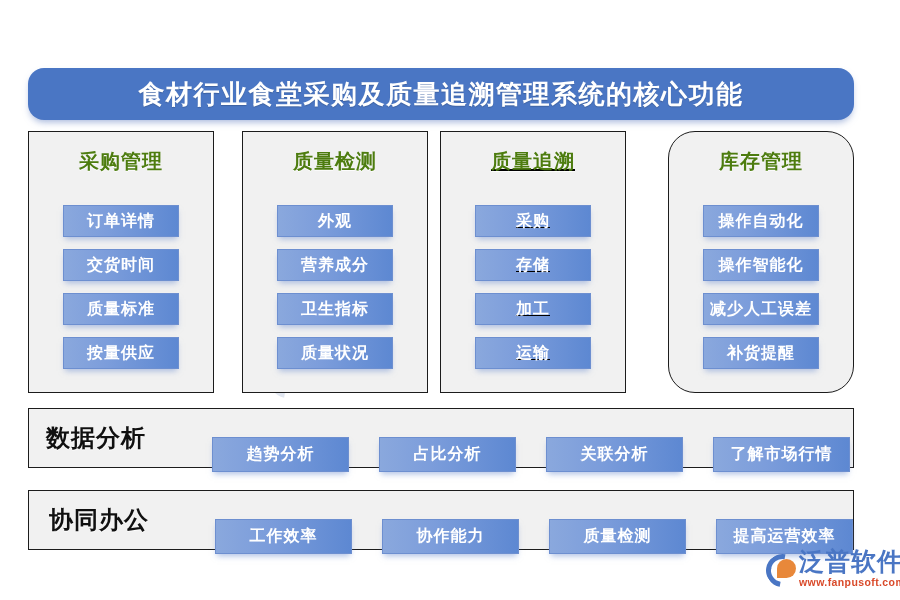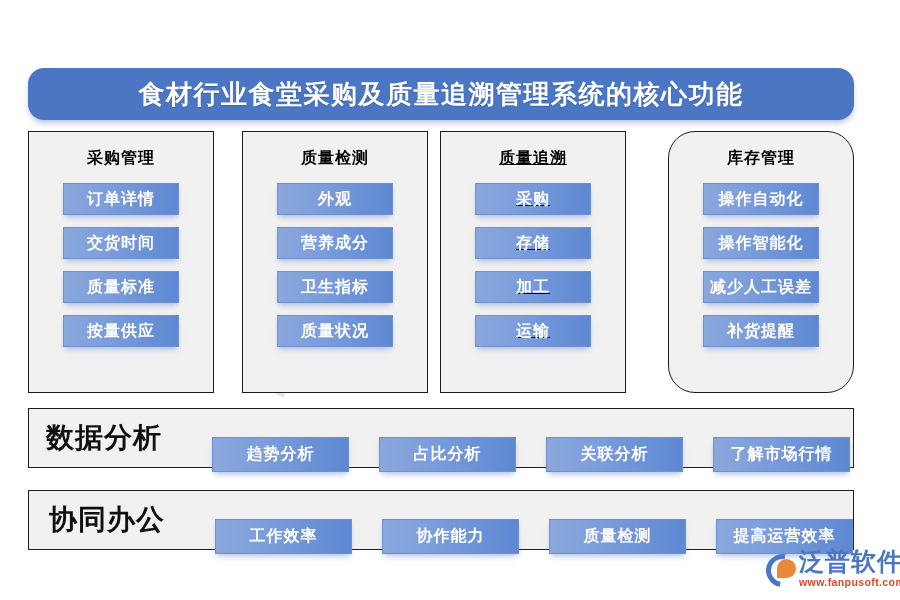--- a/index.html
+++ b/index.html
@@ -49,21 +49,21 @@
   .col{
     position:absolute;top:0;height:262px;width:186px;
     background:#f1f1f1;border:1.6px solid #1c1c1c;box-sizing:border-box;
     display:flex;flex-direction:column;align-items:center;
   }
   .col.c0{left:0px;}
   .col.c1{left:214px;text-align:right;}
   .col.c2{left:412px;text-decoration:underline;}
   .col.c3{left:640px;width:186px;border-radius:27px;}
   .col-title{
-    font-size:16px;font-weight:bold;color:#000000;margin-top:16px;margin-bottom:14px;
+    font-size:20px;font-weight:bold;color:#4d7c0f;margin-top:16px;margin-bottom:30px;
     letter-spacing:1px;text-shadow:0 1px 0 rgba(255,255,255,.8);
   }
   .btn{
     width:116px;height:32px;margin-bottom:12px;box-sizing:border-box;
     background:linear-gradient(to right,#8aa8dd 0%,#7c9ddb 38%,#5d88d2 100%);
     border:1px solid #6d8fd0;
     display:flex;align-items:center;justify-content:center;
     color:#ffffff;font-size:16px;font-weight:bold;letter-spacing:1px;
     white-space:nowrap;
     box-shadow:0 4px 6px -2px rgba(120,150,210,.60);
@@ -73,21 +73,21 @@
   
   .row{
     position:absolute;left:28px;width:826px;height:60px;
     background:#f1f1f1;border:1.6px solid #1c1c1c;box-sizing:border-box;
     display:flex;align-items:center;
   }
   .row.r0{top:408px;}
   .row.r1{top:490px;justify-content:flex-end;}
   .row-label{
     width:183px;flex:0 0 auto;
-    font-size:28px;font-weight:bold;color:#101010;letter-spacing:1px;
+    font-size:24px;font-weight:bold;color:#101010;letter-spacing:1px;
     padding-left:17px;box-sizing:border-box;
     text-shadow:0 1px 0 rgba(255,255,255,.8);
   }
   .row-btns{display:flex;align-items:center;gap:30px;margin-top:32px;}
   .row .btn{width:137px;height:35px;margin-bottom:0;font-size:16px;}
 
   
   .logo{
     position:absolute;left:766px;top:549px;width:130px;height:46px;
     display:flex;align-items:flex-start;gap:4px;pointer-events:none;user-select:none;

